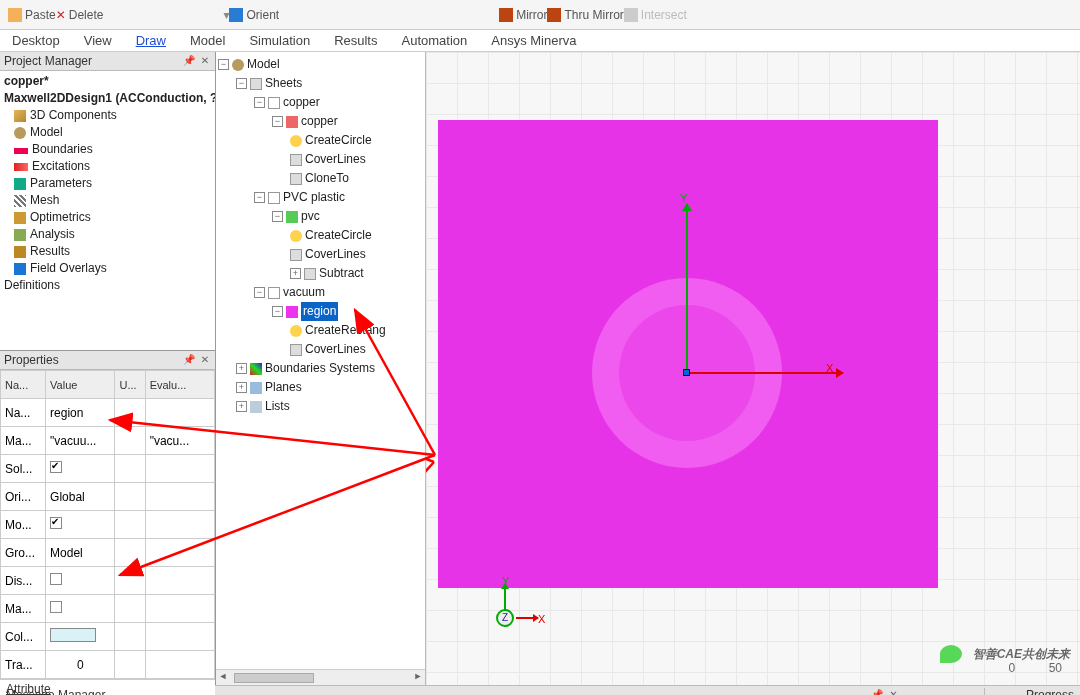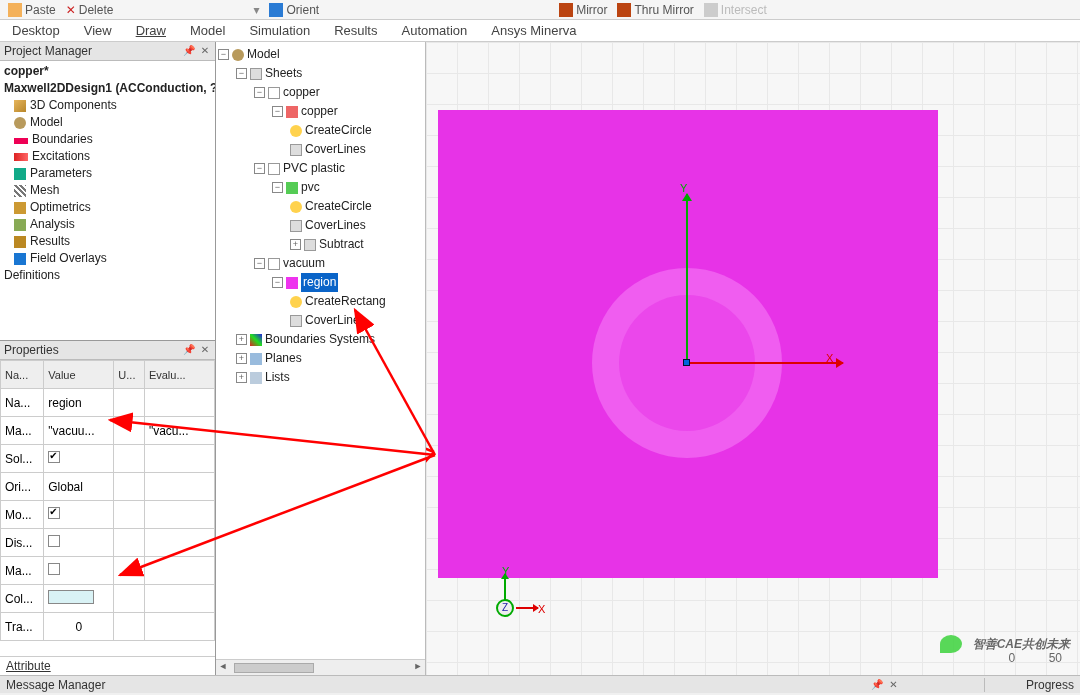--- a/index.html
+++ b/index.html
@@ -1,26 +1,26 @@
 <!DOCTYPE html>
 <html><head>
 <meta charset="utf-8">
 <style>
 * { box-sizing: border-box; font-family: "Segoe UI", Tahoma, sans-serif; font-size: 12px; }
 html, body { margin: 0; padding: 0; width: 1080px; height: 695px; overflow: hidden; background: #f0f0f0; }
 
 
-.toolbar-row { height: 20px; background: #f5f5f5; border-bottom: 1px solid #ccc; display: flex; align-items: center; padding: 0 8px; gap: 10px; color: #555; font-size: 11px; }
+.toolbar-row { height: 30px; background: #f5f5f5; border-bottom: 1px solid #ccc; display: flex; align-items: center; padding: 0 8px; color: #555; font-size: 11px; }
 .toolbar-row .tb-item { display: flex; align-items: center; gap: 3px; }
 .tb-icon { width: 14px; height: 14px; background: #6aa84f; display: inline-block; }
 
 
 .menubar { height: 22px; background: #fff; border-bottom: 1px solid #ccc; display: flex; align-items: stretch; }
 .menubar .menu-item { padding: 3px 12px; color: #444; cursor: default; font-size: 13px; }
-.menubar .menu-item.active { color: #404040; text-decoration: underline; }
+.menubar .menu-item.active { color: #1d4ed8; text-decoration: underline; }
 
 
 .workspace { display: flex; height: calc(695px - 22px - 22px - 18px); }
 
 
 .left-col { width: 216px; display: flex; flex-direction: column; border-right: 1px solid #999; }
 .panel-header { background: #e5e5e5; border-bottom: 1px solid #bbb; padding: 2px 4px; display: flex; align-items: center; justify-content: space-between; font-size: 12px; color: #333; }
 .panel-header .hdr-btns { display: flex; gap: 4px; }
 .hdr-btn { width: 12px; height: 12px; color: #666; font-size: 10px; text-align: center; line-height: 12px; cursor: default; }
 
@@ -265,20 +265,26 @@
               <td></td>
               <td></td>
             </tr>
             <tr>
               <td>Mo...</td>
               <td style="text-align:left"><span class="chk checked"></span></td>
               <td></td>
               <td></td>
             </tr>
             <tr>
+              <td>Gro...</td>
+              <td style="text-align:left">Model</td>
+              <td></td>
+              <td></td>
+            </tr>
+            <tr>
               <td>Dis...</td>
               <td style="text-align:left"><span class="chk"></span></td>
               <td></td>
               <td></td>
             </tr>
             <tr>
               <td>Ma...</td>
               <td style="text-align:left"><span class="chk"></span></td>
               <td></td>
               <td></td>
@@ -323,20 +329,24 @@
           <span class="ti ti-obj"></span>
           <span>copper</span>
         </div>
       <div class="tn ind4">
           <span class="ti ti-create"></span>
           <span>CreateCircle</span>
         </div>
       <div class="tn ind4">
           <span class="ti ti-sheet"></span>
           <span>CoverLines</span>
+        </div>
+      <div class="tn ind4">
+          <span class="ti ti-sheet"></span>
+          <span>CloneTo</span>
         </div>
       <div class="tn ind2">
           <span class="tw">−</span>
           <span class="ti ti-grp"></span>
           <span>PVC plastic</span>
         </div>
       <div class="tn ind3">
           <span class="tw">−</span>
           <span class="ti ti-objg"></span>
           <span>pvc</span>

